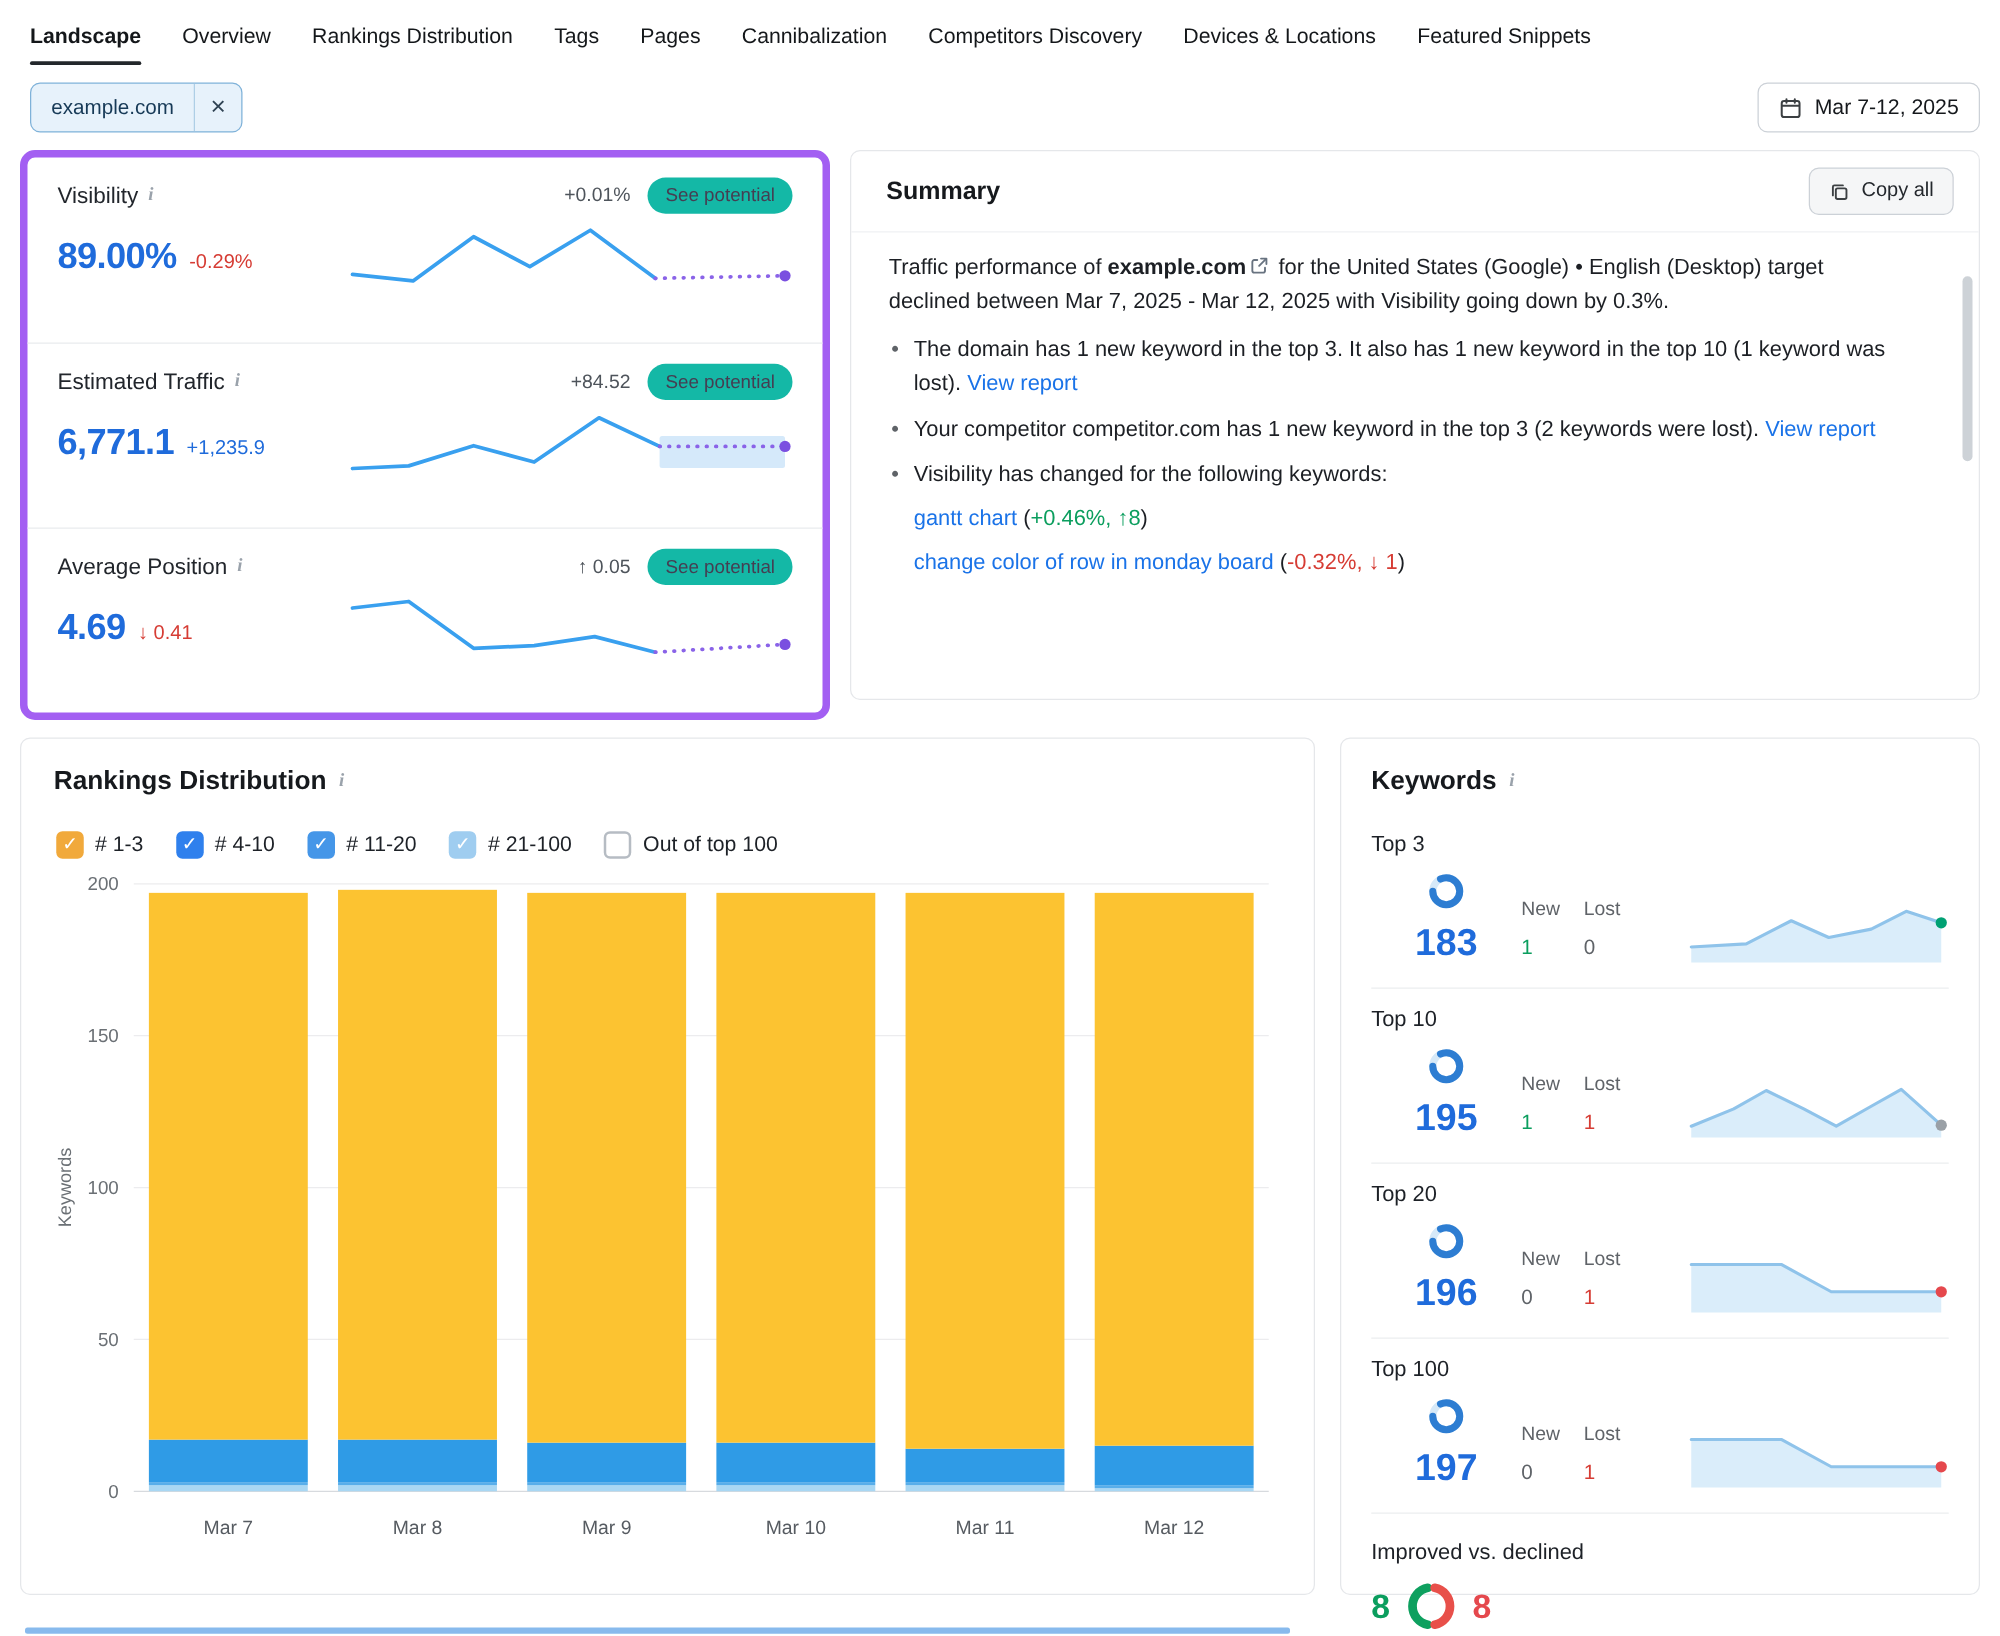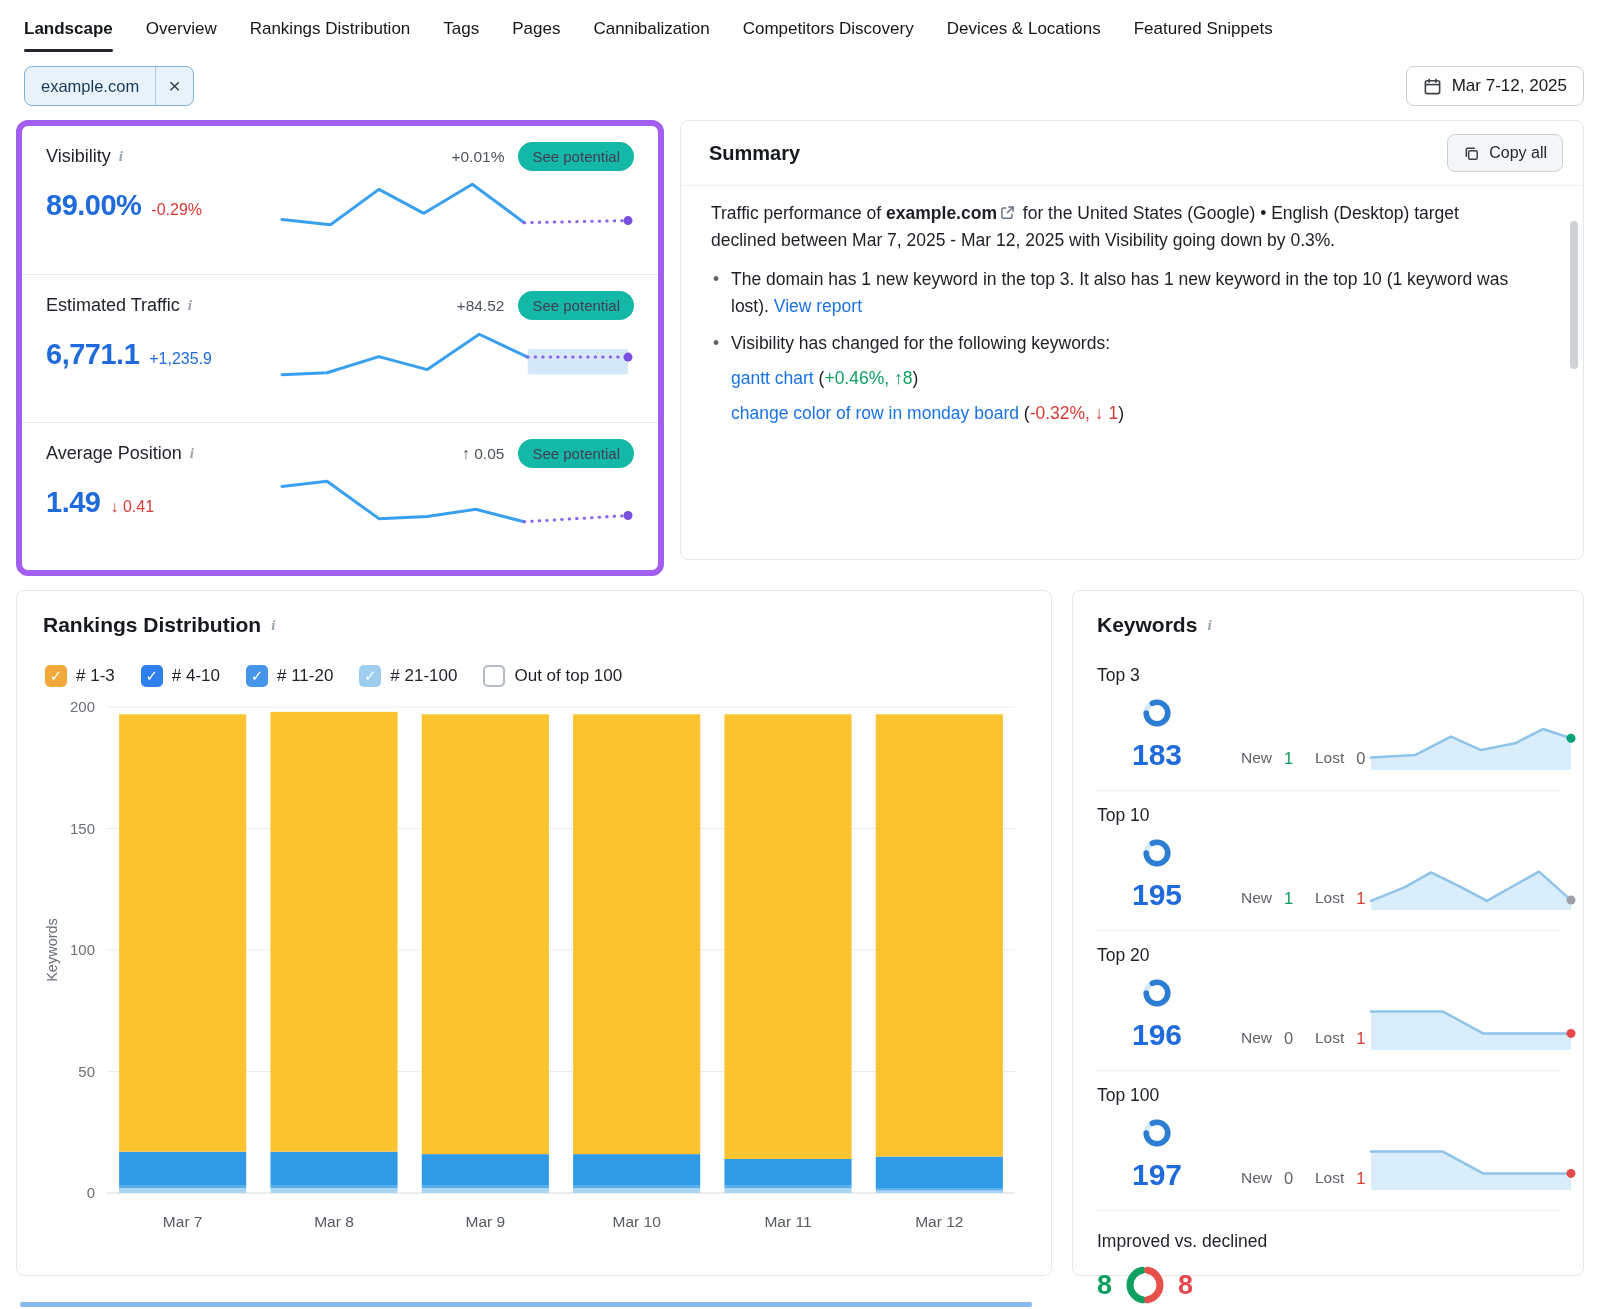--- a/index.html
+++ b/index.html
@@ -74,21 +74,21 @@
 
   
   .keywords-panel { padding:22px 24px 10px; height:686px; }
   .kw-rows { margin-top:14px; }
   .kw-row { display:flex; align-items:flex-end; padding:14px 0 18px; border-bottom:1px solid #eceef0; }
   .kw-left { width:120px; flex:none; }
   .kw-label { font-size:17.5px; color:#1d2127; margin-bottom:12px; }
   .kw-value-row { display:flex; align-items:center; gap:10px;flex-direction:column; }
   .donut { width:30px; height:30px; flex:none; }
   .kw-value { font-size:30px; font-weight:700; color:#1f6bdb; cursor:pointer; }
-  .kw-col { width:50px; flex:none; display:flex; gap:12px; padding-bottom:4px;margin-left:24px; }
+  .kw-col { width:50px; flex:none; display:flex; flex-direction:column; gap:12px; padding-bottom:4px; }
   .kw-col-h { font-size:15.5px; color:#5f6368; }
   .kw-col-v { font-size:16.5px; }
   .kw-col-v.green{color:#0b9e5e}.kw-col-v.red{color:#d63c34}.kw-col-v.gray{color:#5f6368}
   .kw-spark { width:212px; height:54px; margin-left:auto; flex:none; }
   .ivd-label { font-size:17.5px; color:#1d2127; margin:20px 0 12px; }
   .ivd-row { display:flex; align-items:center; gap:12px; }
   .ivd-val { font-size:27px; font-weight:700; }
   .ivd-val.green{color:#0b9e5e}.ivd-val.red{color:#e5484d}
   .gauge { width:42px; height:42px; }
 
@@ -185,21 +185,21 @@
             <span class="mc-label">Average Position</span>
             <span class="info-icon">i</span>
           </div>
           <div class="mc-right">
             <span class="mc-header-delta">↑ 0.05</span>
             <span class="pill">See potential</span>
           </div>
         </div>
         <div class="mc-bottom">
           <div class="mc-value-row">
-            <span class="mc-value">1.49</span>
+            <span class="mc-value">4.69</span>
             <span class="mc-delta red">↓ 0.41</span>
           </div>
           <svg class="spark" viewBox="0 0 358 64">
               <polyline points="6,16.4 50.980000000000004,11.2 102.88000000000001,48.64 151.32,46.56 199.76000000000002,39.28 248.2,51.76" fill="none" stroke="#39a0ef" stroke-width="3" stroke-linejoin="round" stroke-linecap="round"></polyline>
               <polyline points="248.2,51.76 352,45.52" fill="none" stroke="#8a63e8" stroke-width="3" stroke-dasharray="0.5 7" stroke-linecap="round"></polyline>
               <circle cx="352" cy="45.52" r="4.5" fill="#7a4fe0"></circle>
             </svg>
         </div>
       </div>
 
@@ -217,20 +217,21 @@
         </button>
       </div>
       <div class="summary-content">
         <p class="summary-intro"><span>Traffic performance of </span><span class="b">example.com</span><svg class="ext-icon" viewBox="0 0 16 16">
               <path d="M6.2 3.2H3.6A1.6 1.6 0 0 0 2 4.8v7.6A1.6 1.6 0 0 0 3.6 14h7.6a1.6 1.6 0 0 0 1.6-1.6V9.8" fill="none" stroke="#687380" stroke-width="1.6" stroke-linecap="round"></path>
               <path d="M9.4 2H14v4.6" fill="none" stroke="#687380" stroke-width="1.6" stroke-linecap="round" stroke-linejoin="round"></path>
               <path d="M13.7 2.3L7.8 8.2" fill="none" stroke="#687380" stroke-width="1.6" stroke-linecap="round"></path>
             </svg><span> for the United States (Google) • English (Desktop) target declined between Mar 7, 2025 - Mar 12, 2025 with Visibility going down by 0.3%.</span></p>
         <ul class="bullets">
             <li><span>The domain has 1 new keyword in the top 3. It also has 1 new keyword in the top 10 (1 keyword was lost). </span><span class="link">View report</span></li>
+            <li><span>Your competitor competitor.com has 1 new keyword in the top 3 (2 keywords were lost). </span><span class="link">View report</span></li>
             <li><span>Visibility has changed for the following keywords:</span><div class="sub-links">
                 <div><span class="link">gantt chart</span><span> (</span><span class="green">+0.46%, ↑8</span><span>)</span></div>
                 <div><span class="link">change color of row in monday board</span><span> (</span><span class="red">-0.32%, ↓ 1</span><span>)</span></div>
               </div></li>
           </ul>
       </div>
       <div class="scroll-thumb"></div>
     </section>
 
   </div>

